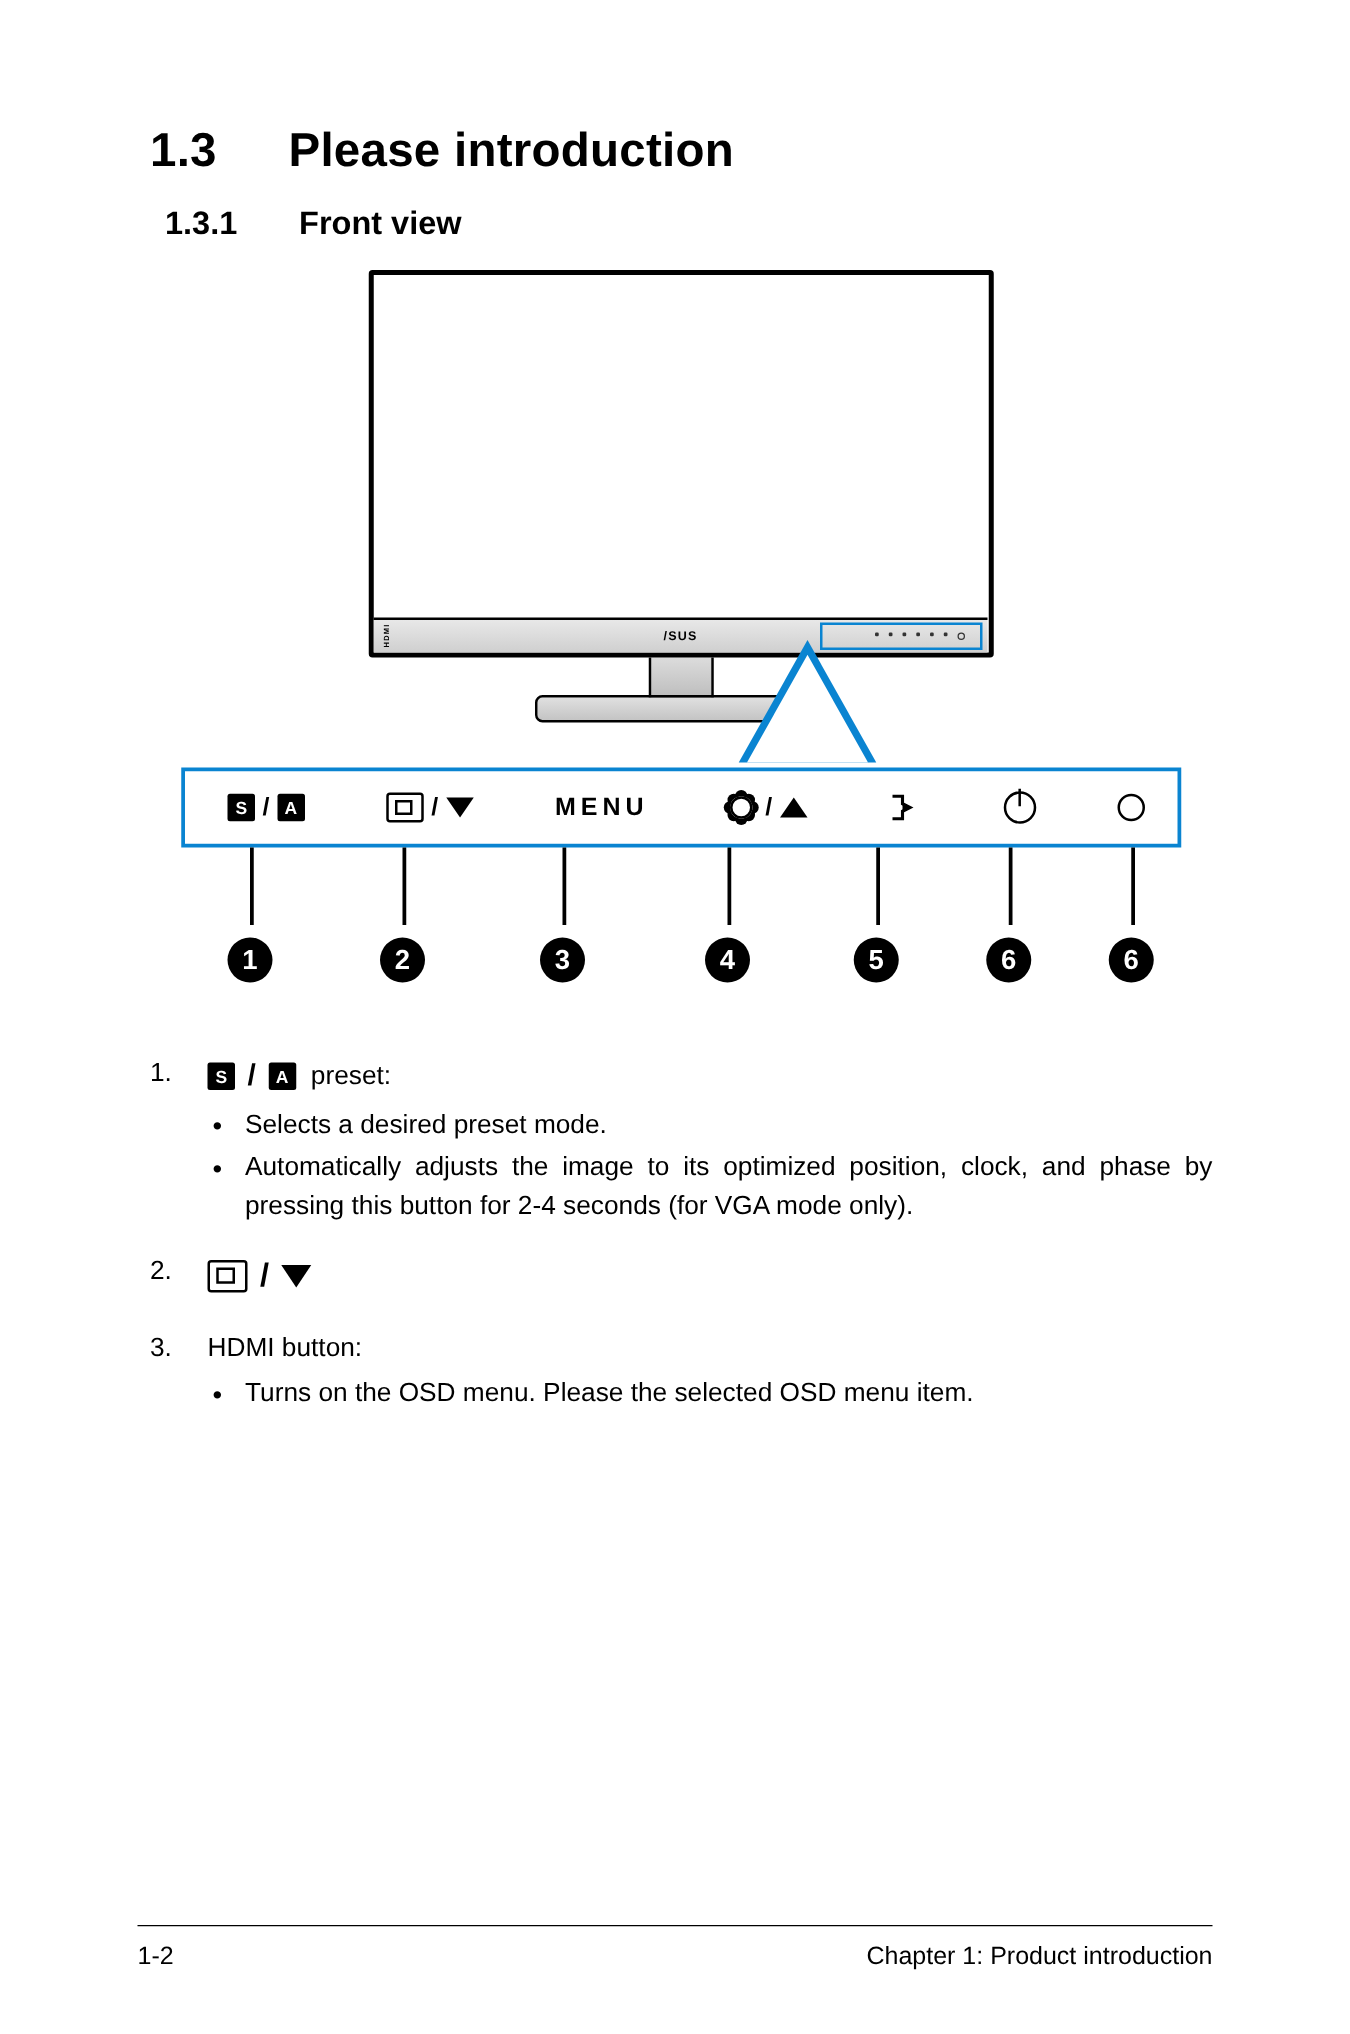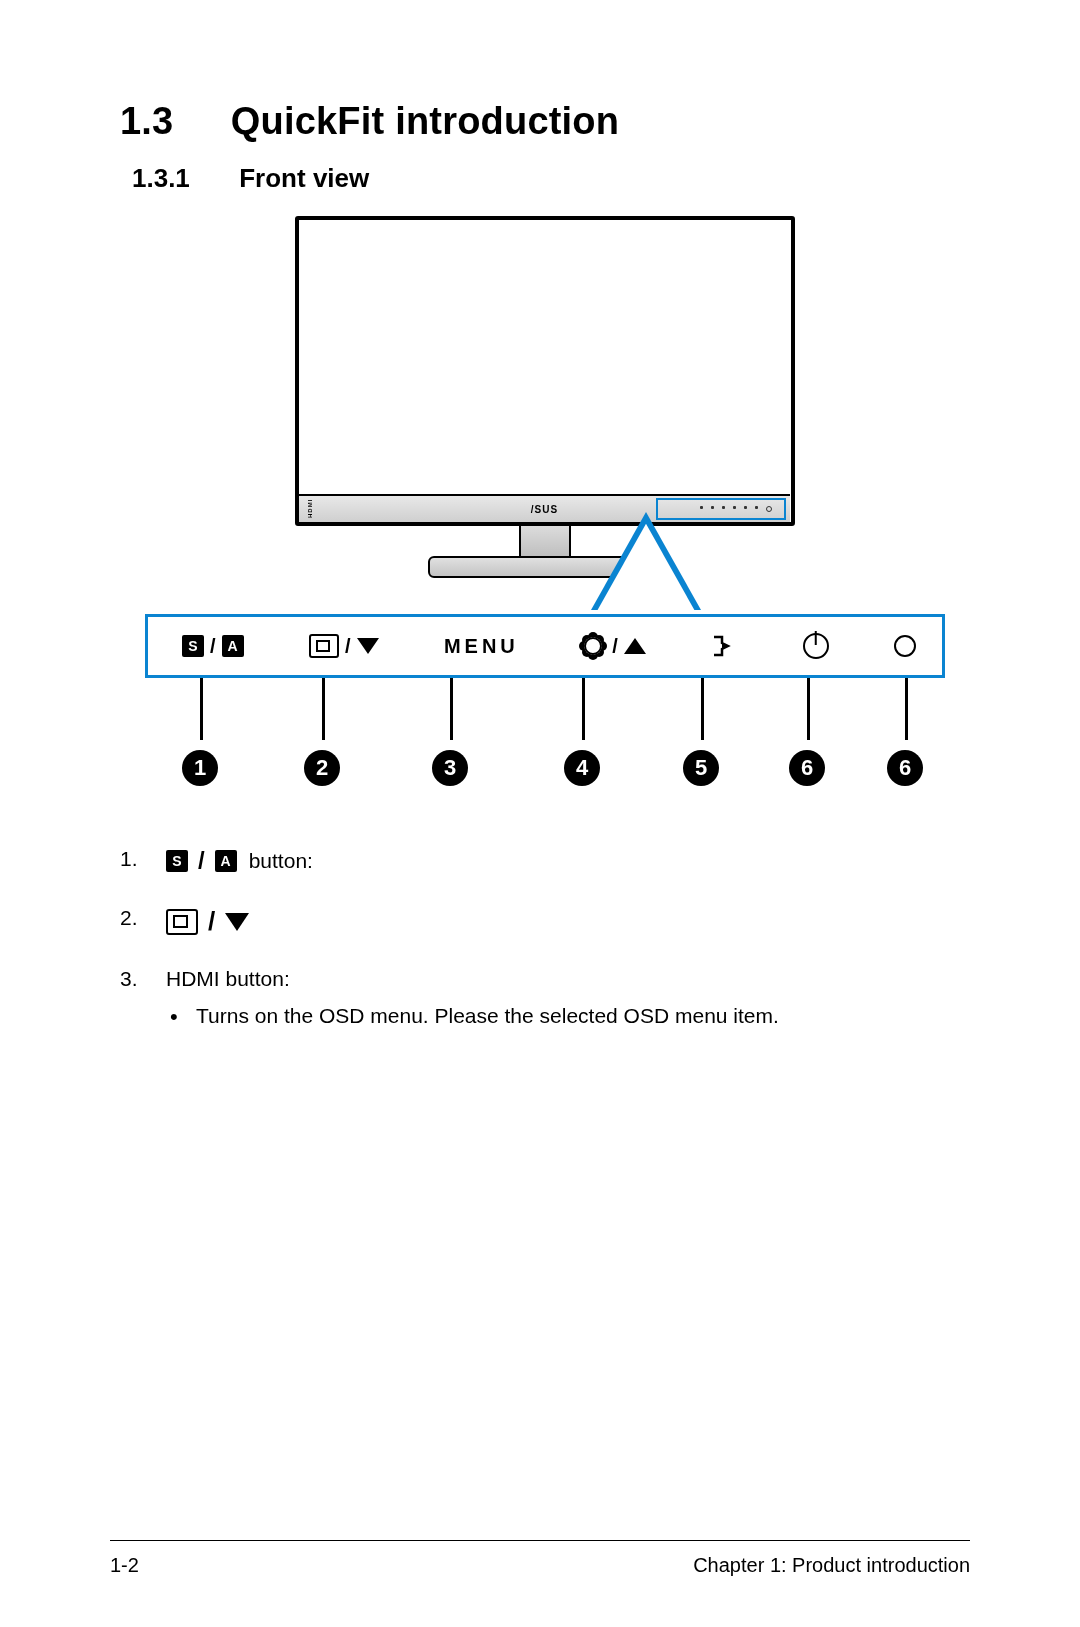--- a/index.html
+++ b/index.html
@@ -129,21 +129,21 @@
 
   
   .footer-rule{position:absolute;left:110px;right:110px;bottom:86px;border-top:1px solid #000;}
   .footer{position:absolute;left:110px;right:110px;bottom:50px;display:flex;justify-content:space-between;font-size:20px;}
 </style>
 </head>
 <body>
 
 <h1 class="section-title">
   <span class="num">1.3</span>
-  <span>QuickFit introduction</span>
+  <span>Please introduction</span>
 </h1>
 <h2 class="subsection">
   <span class="num">1.3.1</span>
   <span>Front view</span>
 </h2>
 
 <div class="figure">
 
   <div class="monitor-wrap">
     <div class="monitor">
@@ -232,23 +232,25 @@
 
 <div class="body-list">
 <ol>
   <li>
     <span class="n">1.</span>
     <div style="flex:1">
       <div class="li-head">
         <span class="ic-box" style="width:22px;height:22px;font-size:14px;">S</span>
         <span class="ic-slash" style="font-size:24px;">/</span>
         <span class="ic-box" style="width:22px;height:22px;font-size:14px;">A</span>
-        <span style="margin-left:4px;">button:</span>
+        <span style="margin-left:4px;">preset:</span>
       </div>
       <ul>
+        <li class="li-body">Selects a desired preset mode.</li>
+        <li class="li-body">Automatically adjusts the image to its optimized position, clock, and phase by pressing this button for 2-4 seconds (for VGA mode only).</li>
       </ul>
     </div>
   </li>
 
   <li>
     <span class="n">2.</span>
     <div style="flex:1">
       <div class="li-head">
         <span class="ic-quickfit" style="width:28px;height:22px;border:2.5px solid #000;">
           <span style="position:absolute;left:5px;top:4px;width:11px;height:9px;border:2px solid #000;"></span>

